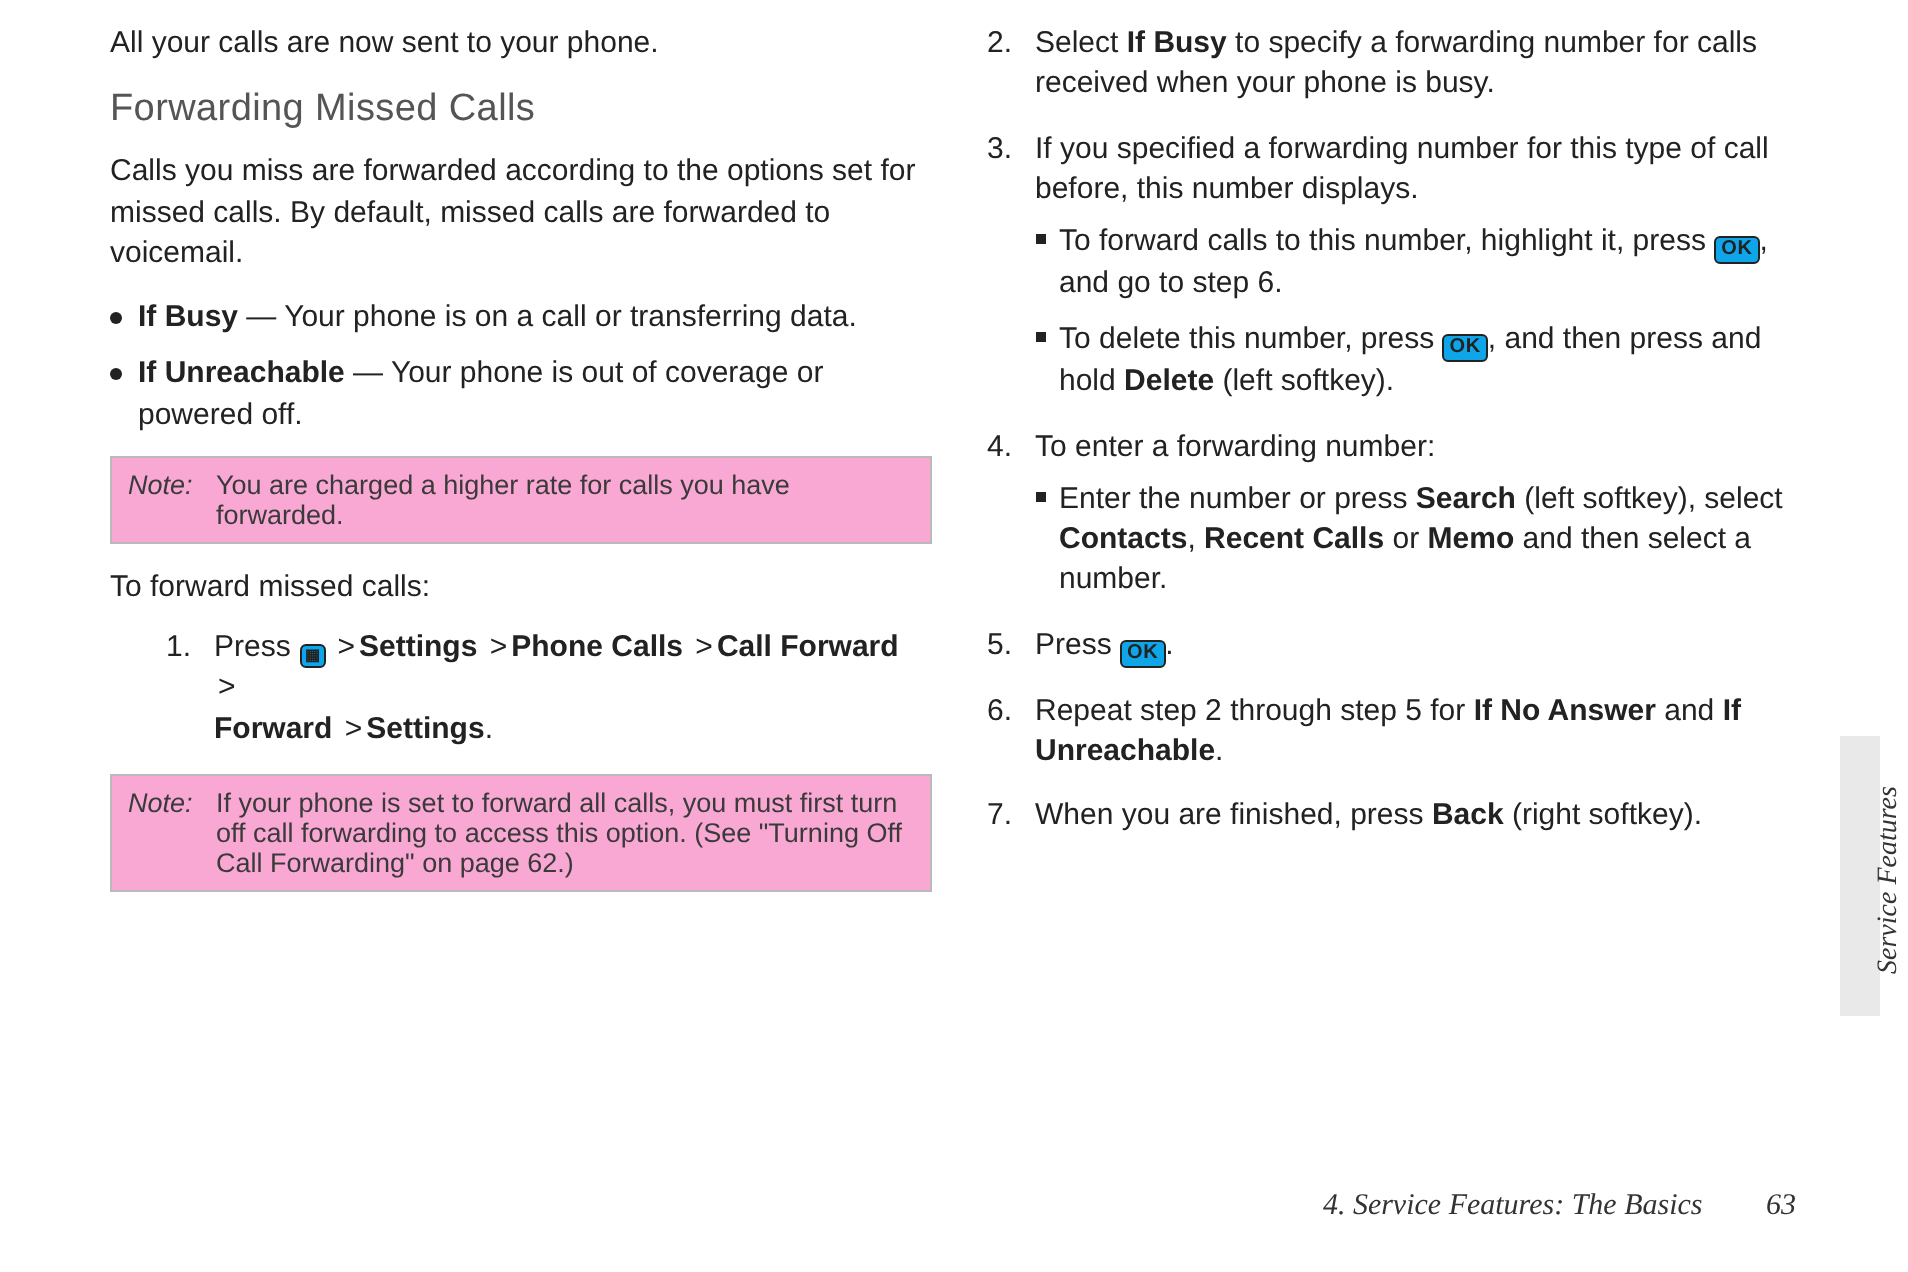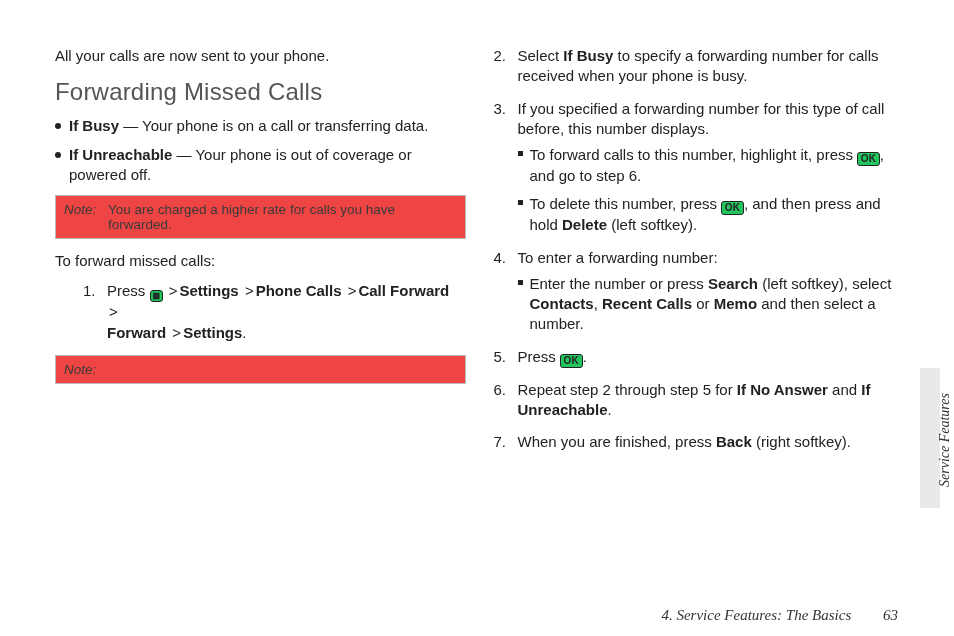--- a/index.html
+++ b/index.html
@@ -8,33 +8,33 @@
     height: 636px;
     background: #fff;
     font-family: Arial, Helvetica, sans-serif;
     font-size: 15px;
     color: #222;
     position: relative;
     overflow: hidden;
   }
   .page {
     display: flex;
-    padding: 46px 50px 0 55px;
+    padding: 12px 50px 0 55px;
     gap: 28px;
   }
   .col {
     flex: 1;
     min-width: 0;
   }
   .col p, .col li { line-height: 1.35; }
   .p-sent { margin-bottom: 12px; }
   h3.subheading {
     font-family: Arial, Helvetica, sans-serif;
     font-weight: 400;
-    font-size: 24px;
+    font-size: 19px;
     color: #555;
     margin: 4px 0 10px 0;
     letter-spacing: 0.2px;
   }
   .para { margin-bottom: 12px; }
   ul.bullets {
     list-style: none;
     padding-left: 0;
     margin-bottom: 10px;
   }
@@ -88,21 +88,21 @@
     position: absolute;
     left: 0;
     top: 0;
     font-weight: 400;
   }
   ol.steps.start2 { counter-reset: step 1; }
   .left-steps { margin-left: 28px; }
   .b { font-weight: bold; }
   .note-box {
     border: 1px solid #bababa;
-    background: #ef4444;
+    background: #f9a8d4;
     padding: 6px 8px 6px 8px;
     margin: 8px 0 12px 0;
     font-size: 13.5px;
     display: flex;
     color: #3a3a3a;
   }
   .note-label {
     font-style: italic;
     flex: 0 0 44px;
   }
@@ -115,35 +115,35 @@
   .key {
     display: inline-block;
     vertical-align: -2px;
     border: 1.2px solid #222;
     border-radius: 3px;
     font-size: 10px;
     line-height: 1;
     padding: 1px 2.5px;
     font-weight: bold;
     letter-spacing: 0.3px;
-    background: #22c55e;
+    background: #0ea5e9;
   }
   .key-menu {
     font-size: 8px;
     padding: 1px 2px;
     letter-spacing: -0.5px;
   }
   .gt {
     font-family: Arial, sans-serif;
     font-weight: 400;
     padding: 0 2px;
   }
   .footer {
     position: absolute;
-    bottom: 12px;
+    bottom: 24px;
     right: 56px;
     font-style: italic;
     font-family: Georgia, 'Times New Roman', serif;
     font-size: 15px;
     color: #333;
   }
   .footer .pg {
     font-style: italic;
     margin-left: 28px;
   }
@@ -173,20 +173,21 @@
 </head>
 <body>
 
 <div class="page">
 
   <div class="col">
     <p class="p-sent">All your calls are now sent to your phone.</p>
 
     <h3 class="subheading">Forwarding Missed Calls</h3>
 
+    <p class="para">Calls you miss are forwarded according to the options set for missed calls. By default, missed calls are forwarded to voicemail.</p>
 
     <ul class="bullets">
       <li>
         <span class="b">If Busy</span><span> — Your phone is on a call or transferring data.</span>
       </li>
       <li>
         <span class="b">If Unreachable</span><span> — Your phone is out of coverage or powered off.</span>
       </li>
     </ul>
 
@@ -204,20 +205,21 @@
         <span class="gt">&gt;</span><span class="b">Phone Calls</span>
         <span class="gt">&gt;</span><span class="b">Call Forward</span>
         <span class="gt">&gt;</span><br>
         <span class="b">Forward</span>
         <span class="gt">&gt;</span><span class="b">Settings</span>.
       </li>
     </ol>
 
     <div class="note-box">
       <div class="note-label">Note:</div>
+      <div class="note-body">If your phone is set to forward all calls, you must first turn off call forwarding to access this option. (See "Turning Off Call Forwarding" on page 62.)</div>
     </div>
   </div>
 
   <div class="col">
     <ol class="steps start2">
       <li>
         <span>Select </span><span class="b">If Busy</span><span> to specify a forwarding number for calls received when your phone is busy.</span>
       </li>
       <li>
         <span>If you specified a forwarding number for this type of call before, this number displays.</span>

